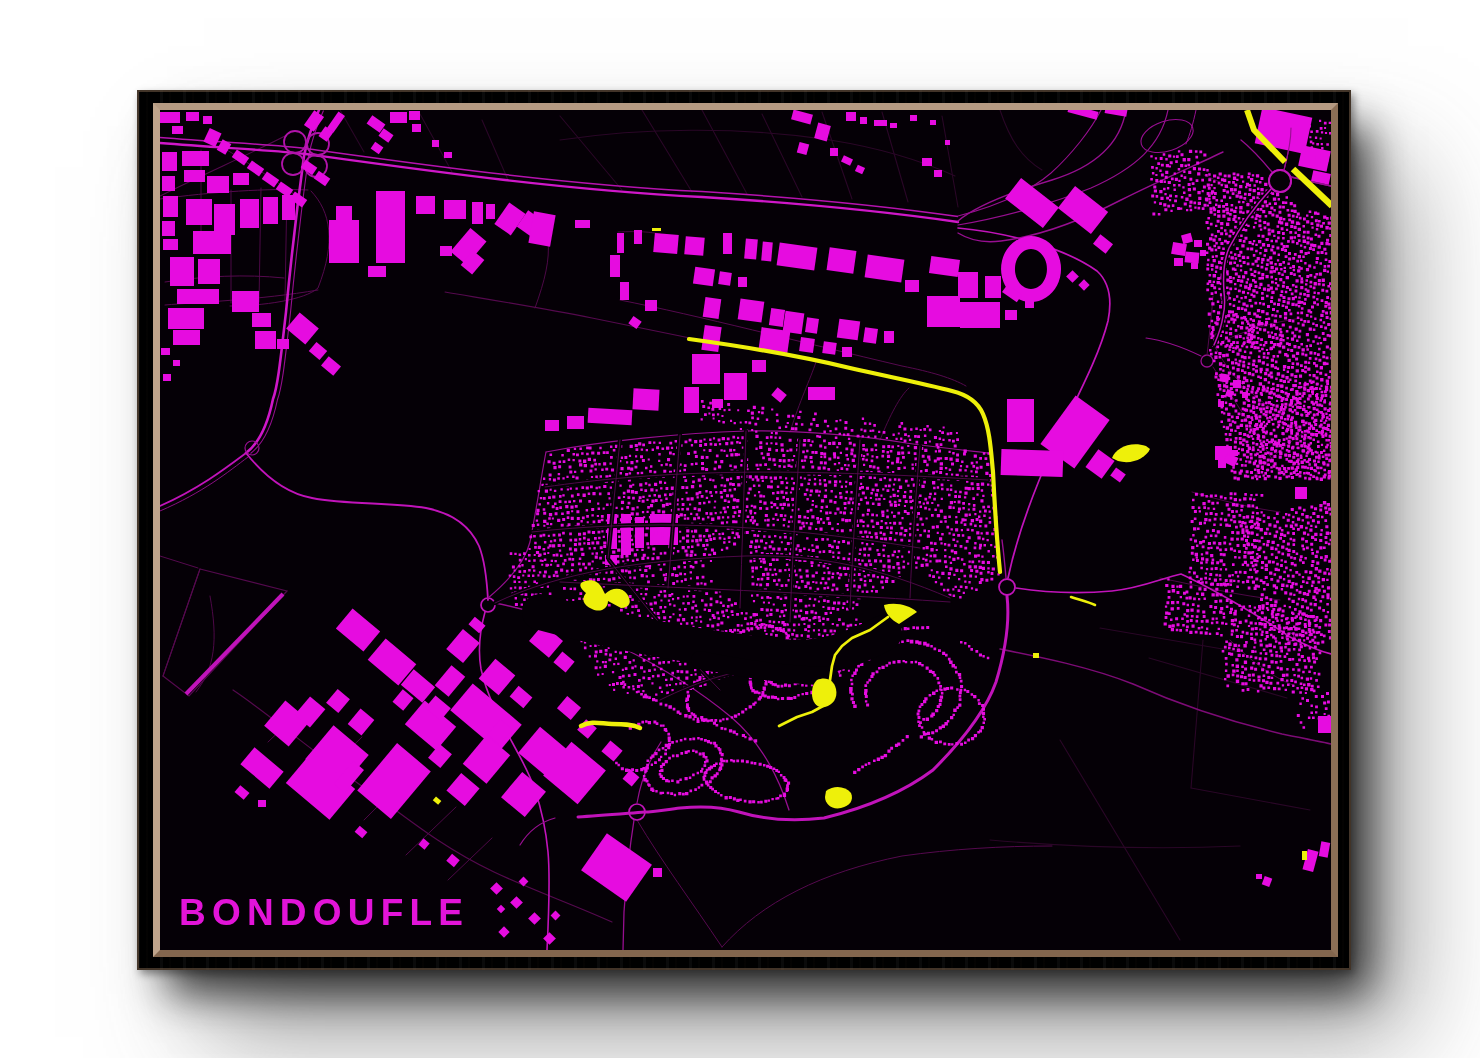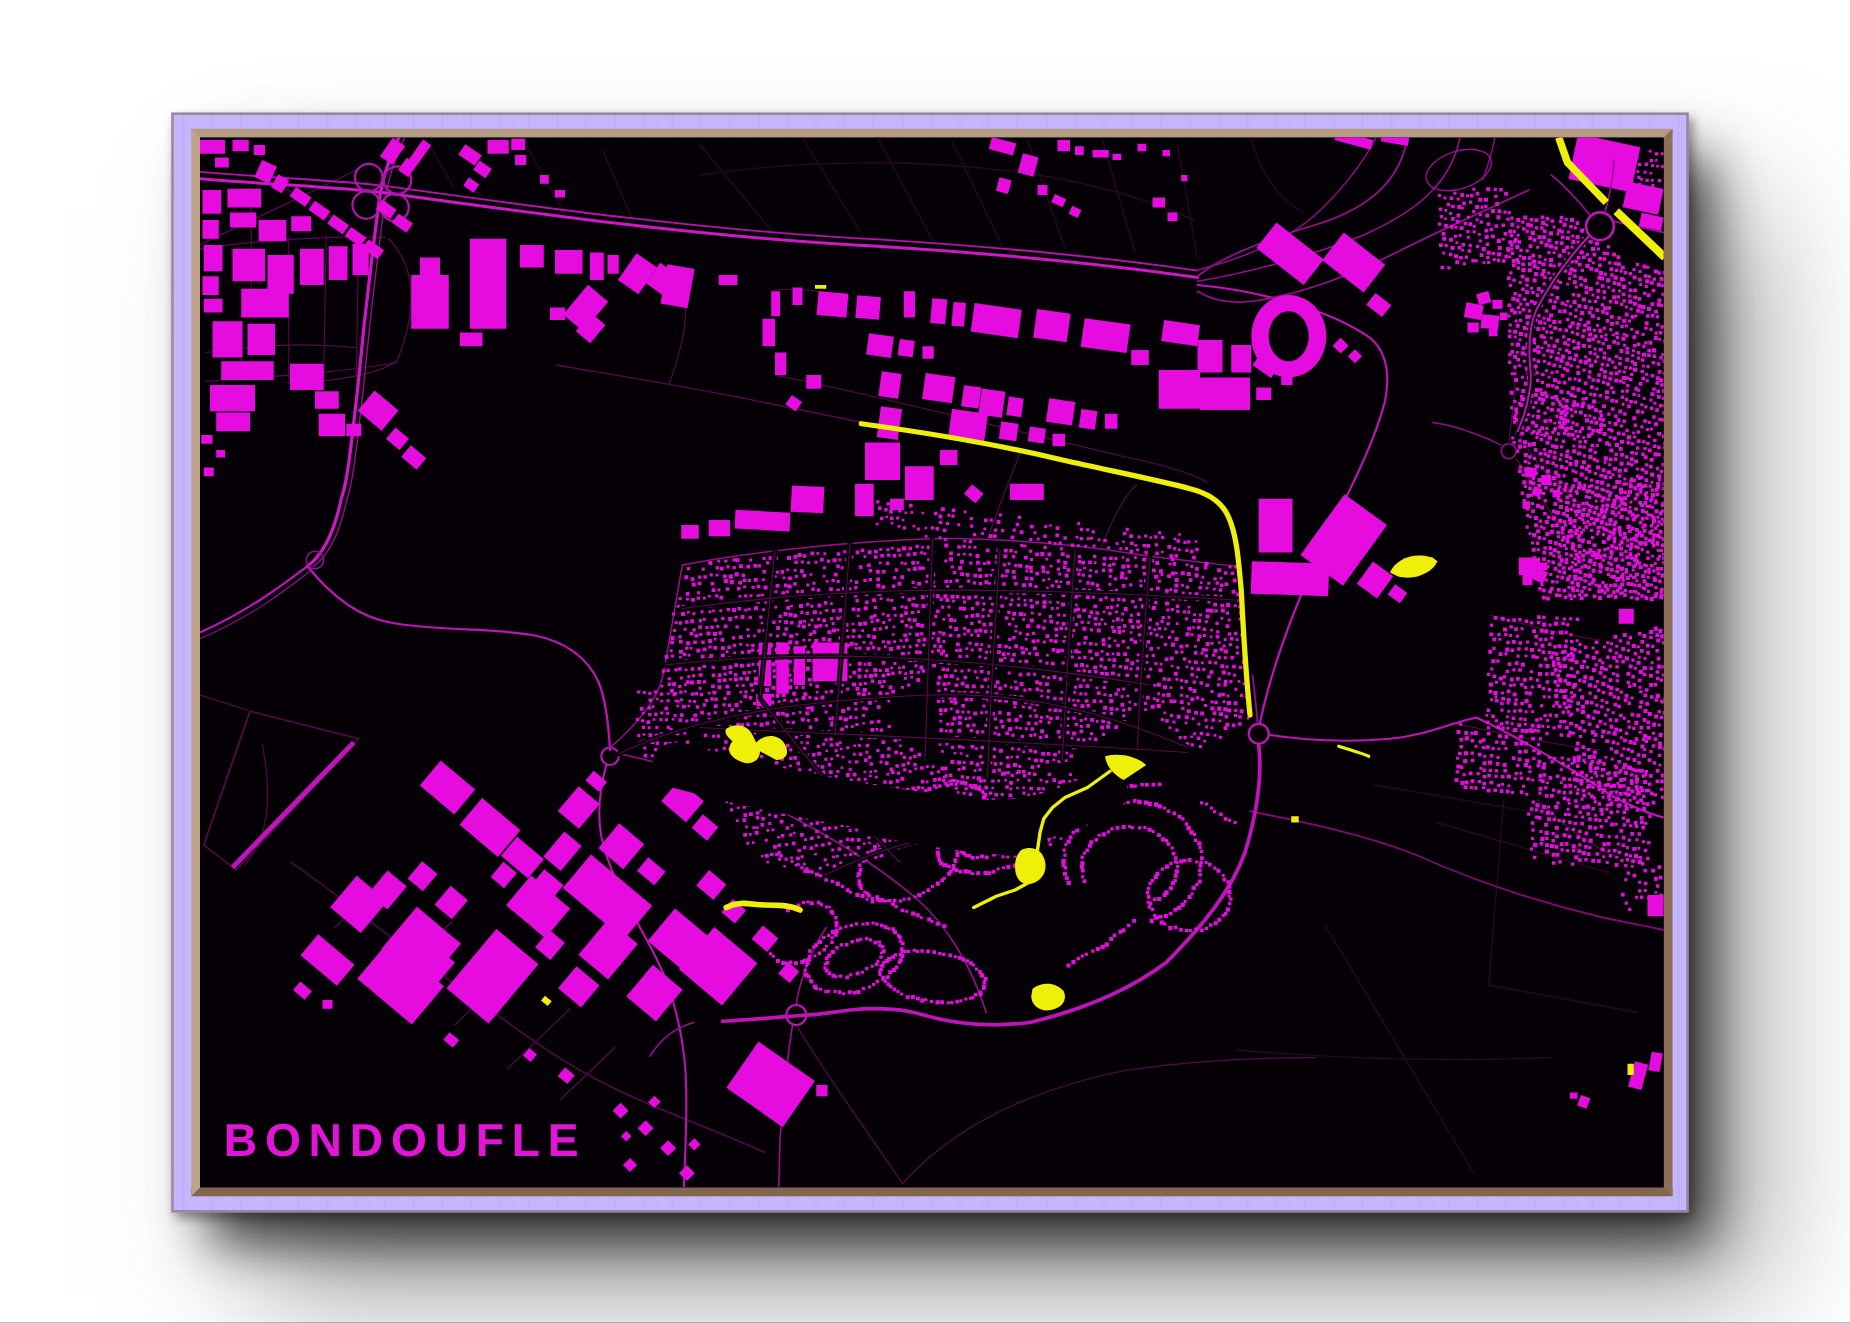--- a/index.html
+++ b/index.html
@@ -1,15 +1,15 @@
 <!DOCTYPE html>
 <html><head><meta charset="utf-8"><style>
 html,body{margin:0;padding:0;width:1480px;height:1058px;background:#ffffff;overflow:hidden;}
 *{box-sizing:border-box;}
-.frame{position:absolute;left:137px;top:90px;width:1214px;height:880px;background:#c4b5fd;
+.frame{position:absolute;left:137px;top:90px;width:1214px;height:880px;background:#000000;
   box-shadow:24px 30px 40px -6px rgba(15,15,15,.78), 62px 72px 100px -5px rgba(80,80,80,.52), 3px 4px 8px rgba(0,0,0,.40);}
 .grain{position:absolute;inset:0;background:
   repeating-linear-gradient(90deg, rgba(255,255,255,.04) 0 3px, rgba(0,0,0,0) 3px 9px, rgba(110,80,55,.035) 9px 11px, rgba(0,0,0,0) 11px 23px);}
 .edge{position:absolute;inset:0;border:2px solid rgba(120,95,72,.55);}
 .bevel{position:absolute;left:16px;top:13px;right:13px;bottom:13px;
   border-style:solid;border-width:7px;border-color:#b59a82 #8c6f56 #83664e #bfa48b;}
 .map{position:absolute;left:23px;top:20px;width:1171px;height:840px;background:#050006;}
 svg{display:block;}
 </style></head>
 <body>

